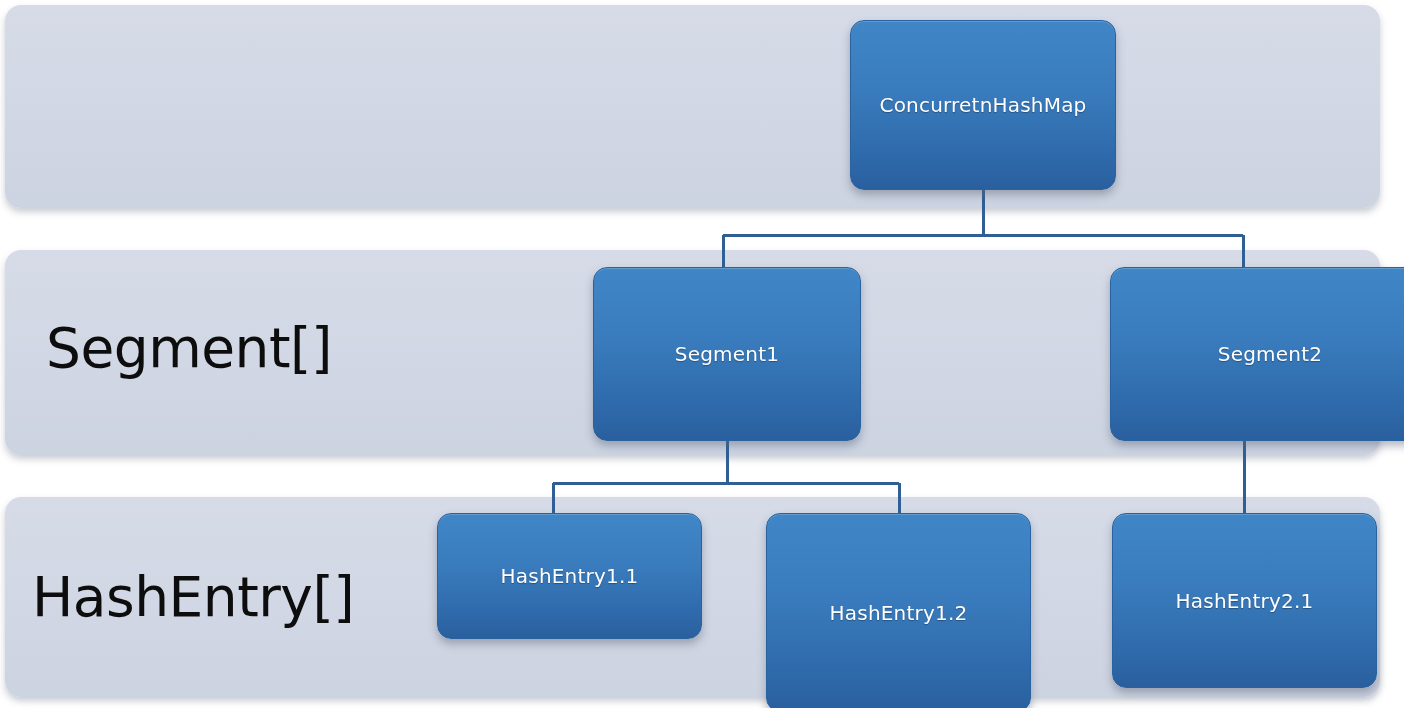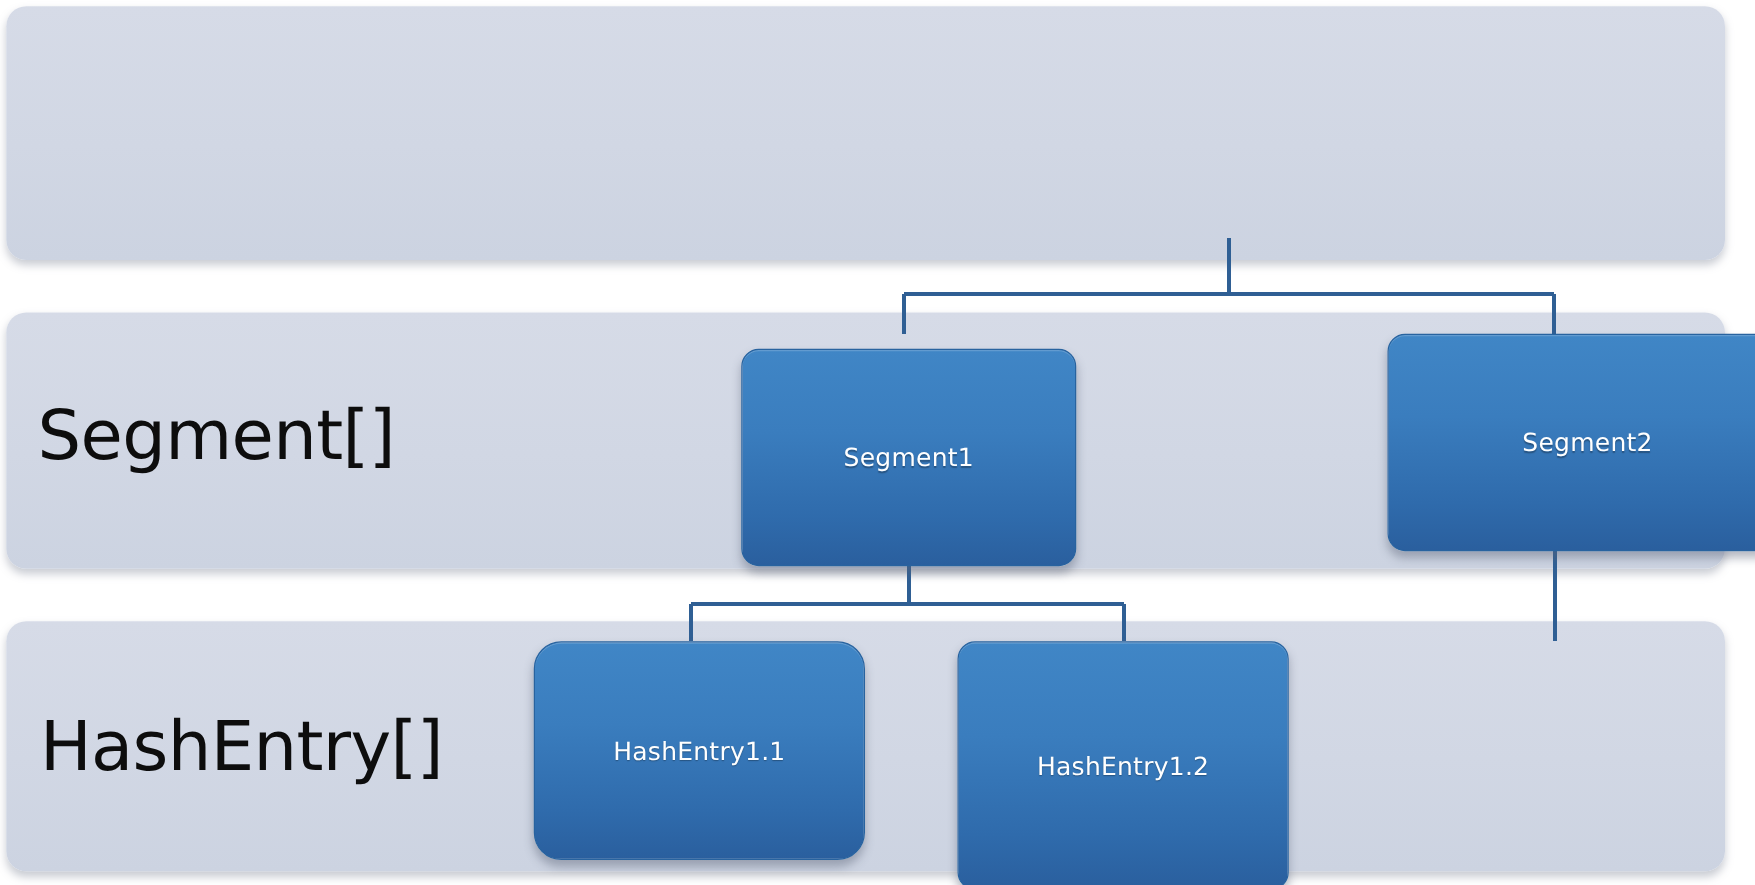--- a/index.html
+++ b/index.html
@@ -36,21 +36,21 @@
   
   .row-label {
     position: absolute;
     color: #0d0d0d;
     font-size: 55px;
     font-weight: 400;
     letter-spacing: -0.5px;
     white-space: nowrap;
     font-family: "DejaVu Sans", sans-serif;
   }
-  #label-segment   { left: 30px; top: 316px; text-align: right; }
+  #label-segment   { left: 46px; top: 316px; text-align: right; }
   #label-hashentry { left: 32px; top: 565px; }
 
   
   #connectors {
     position: absolute;
     left: 0;
     top: 0;
     width: 1404px;
     height: 708px;
     pointer-events: none;
@@ -73,23 +73,23 @@
     color: #ffffff;
     font-size: 20px;
     font-weight: 400;
     letter-spacing: 0.2px;
     text-shadow: 0 1px 1px rgba(0,0,0,0.30);
     white-space: nowrap;
     font-family: "DejaVu Sans", sans-serif;
   }
 
   #node-map       { left: 850px;  top: 20px;  width: 266px; height: 170px; }
-  #node-segment1  { left: 593px;  top: 267px; width: 268px; height: 174px; margin-top: 12px; }
+  #node-segment1  { left: 593px;  top: 267px; width: 268px; height: 174px; }
   #node-segment2  { left: 1110px; top: 267px; width: 320px; height: 174px; }
-  #node-entry11   { left: 427px;  top: 513px; width: 265px; height: 175px; border-radius: 22px; }
+  #node-entry11   { left: 437px;  top: 513px; width: 265px; height: 126px; }
   #node-entry12   { left: 766px;  top: 513px; width: 265px; height: 199px; }
   #node-entry21   { left: 1112px; top: 513px; width: 265px; height: 175px; }
 </style>
 </head>
 <body>
 
 <div id="diagram">
 
   <div class="band" id="band-top"></div>
   <div class="band" id="band-middle"></div>
@@ -108,31 +108,37 @@
       <path d="M 553 483 L 553 513"></path>
       <path d="M 899 483 L 899 513"></path>
 
       <path d="M 1244 441 L 1244 513"></path>
     </g>
   </svg>
 
   <div class="row-label" id="label-segment">Segment[]</div>
   <div class="row-label" id="label-hashentry">HashEntry[]</div>
 
+  <div class="node" id="node-map">
+    <span>ConcurretnHashMap</span>
+  </div>
 
   <div class="node" id="node-segment1">
     <span>Segment1</span>
   </div>
 
   <div class="node" id="node-segment2">
     <span>Segment2</span>
   </div>
 
   <div class="node" id="node-entry11">
     <span>HashEntry1.1</span>
   </div>
 
   <div class="node" id="node-entry12">
     <span>HashEntry1.2</span>
   </div>
 
+  <div class="node" id="node-entry21">
+    <span>HashEntry2.1</span>
+  </div>
 
 </div>
 
 </body></html>

